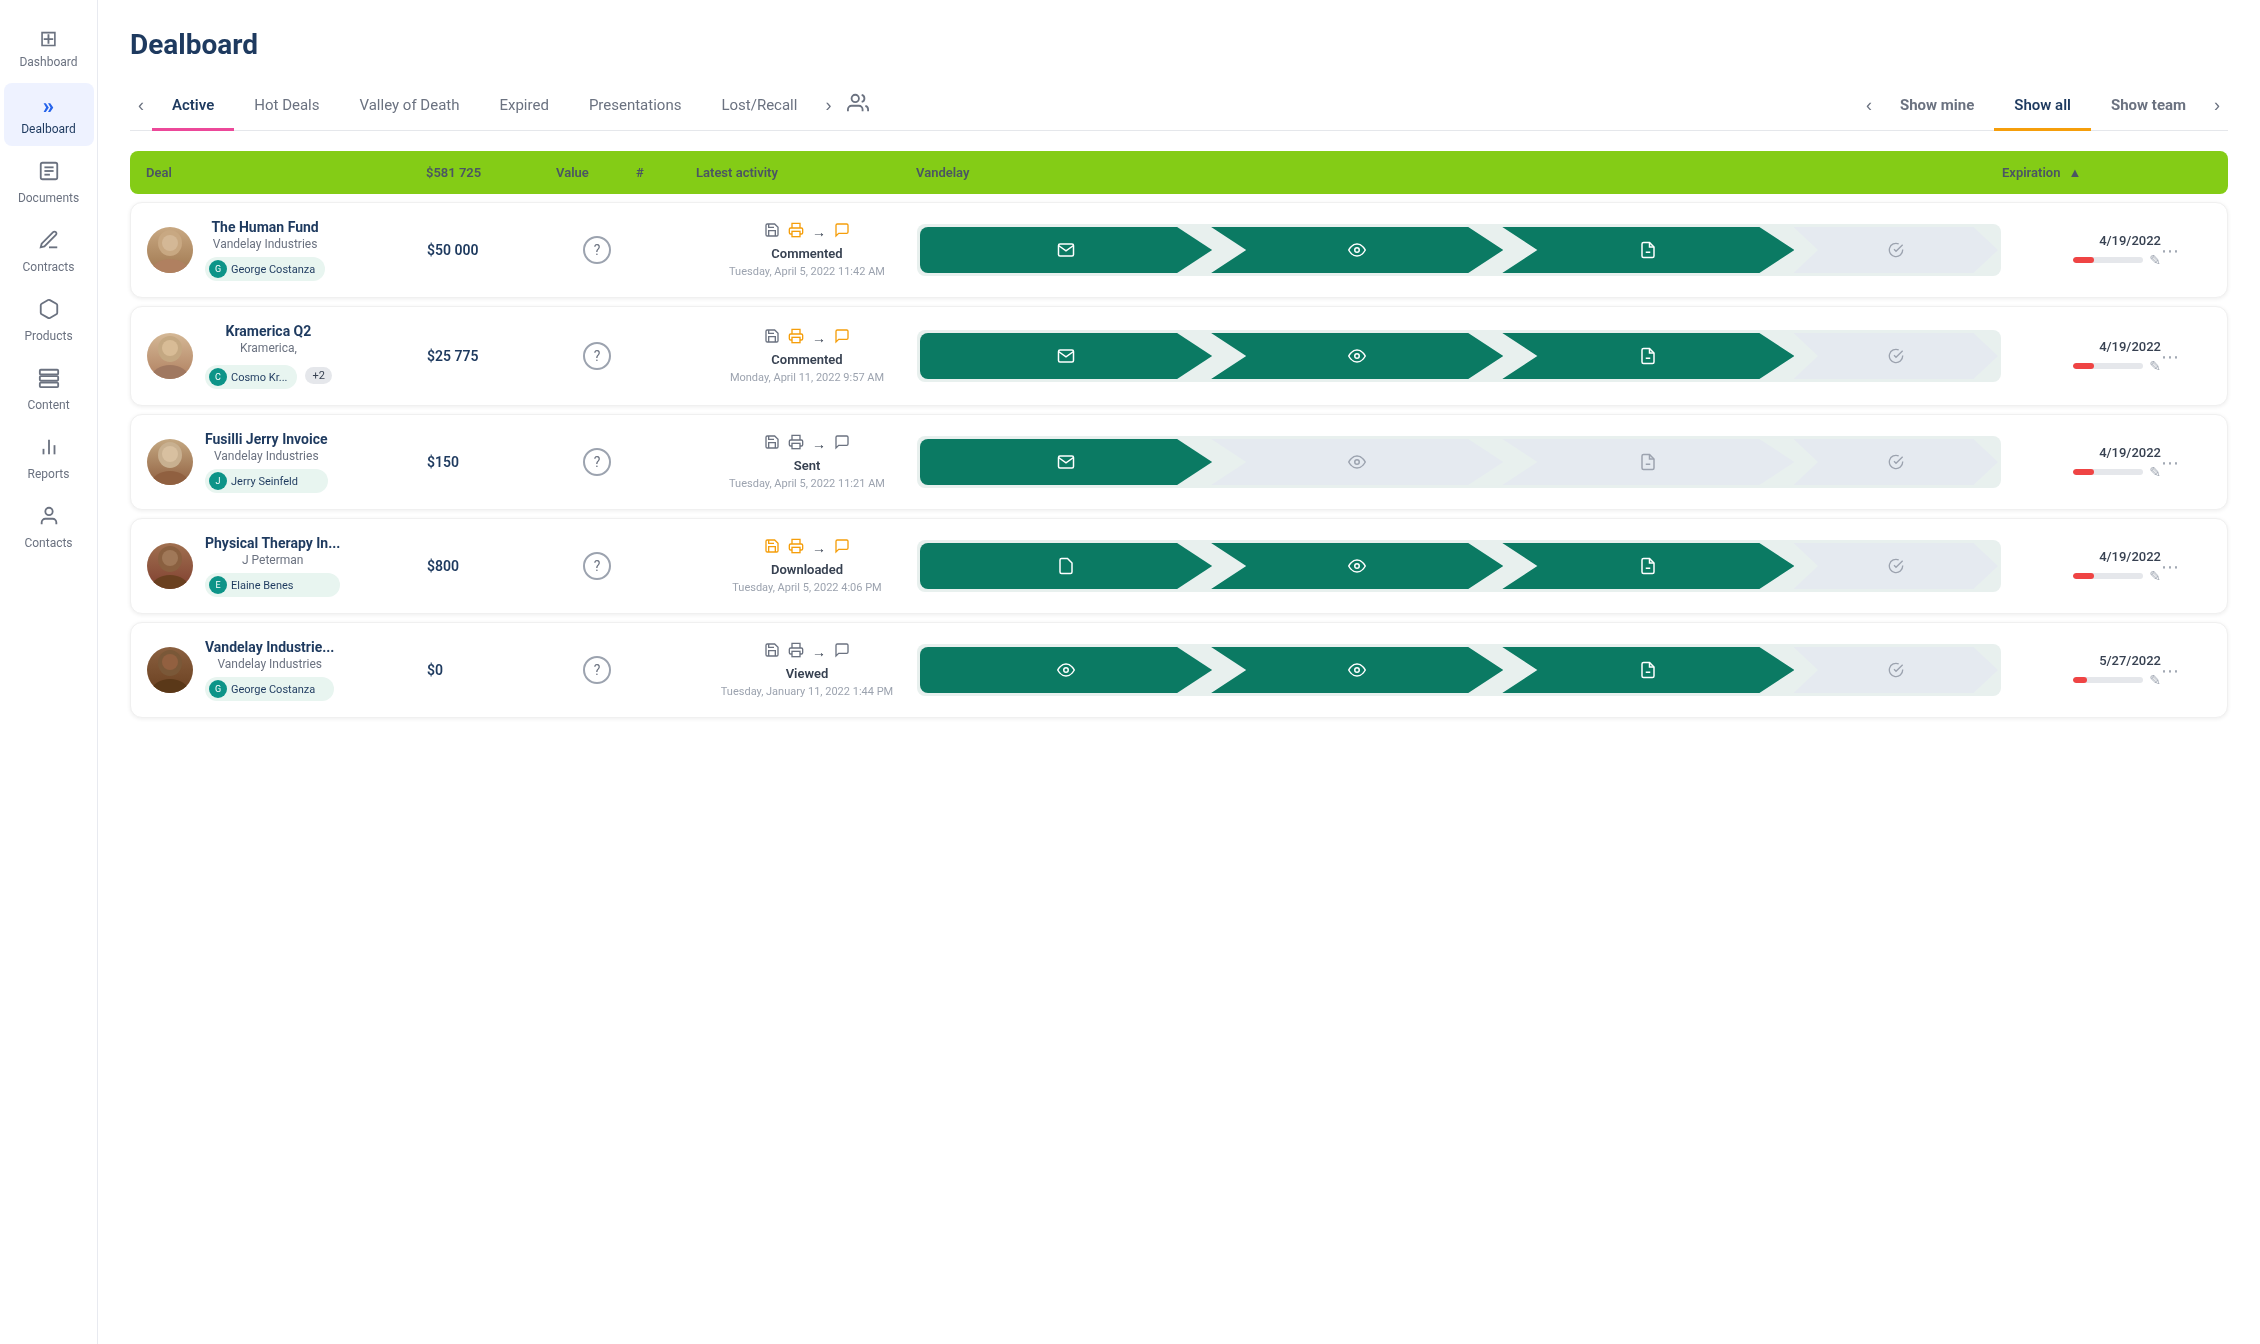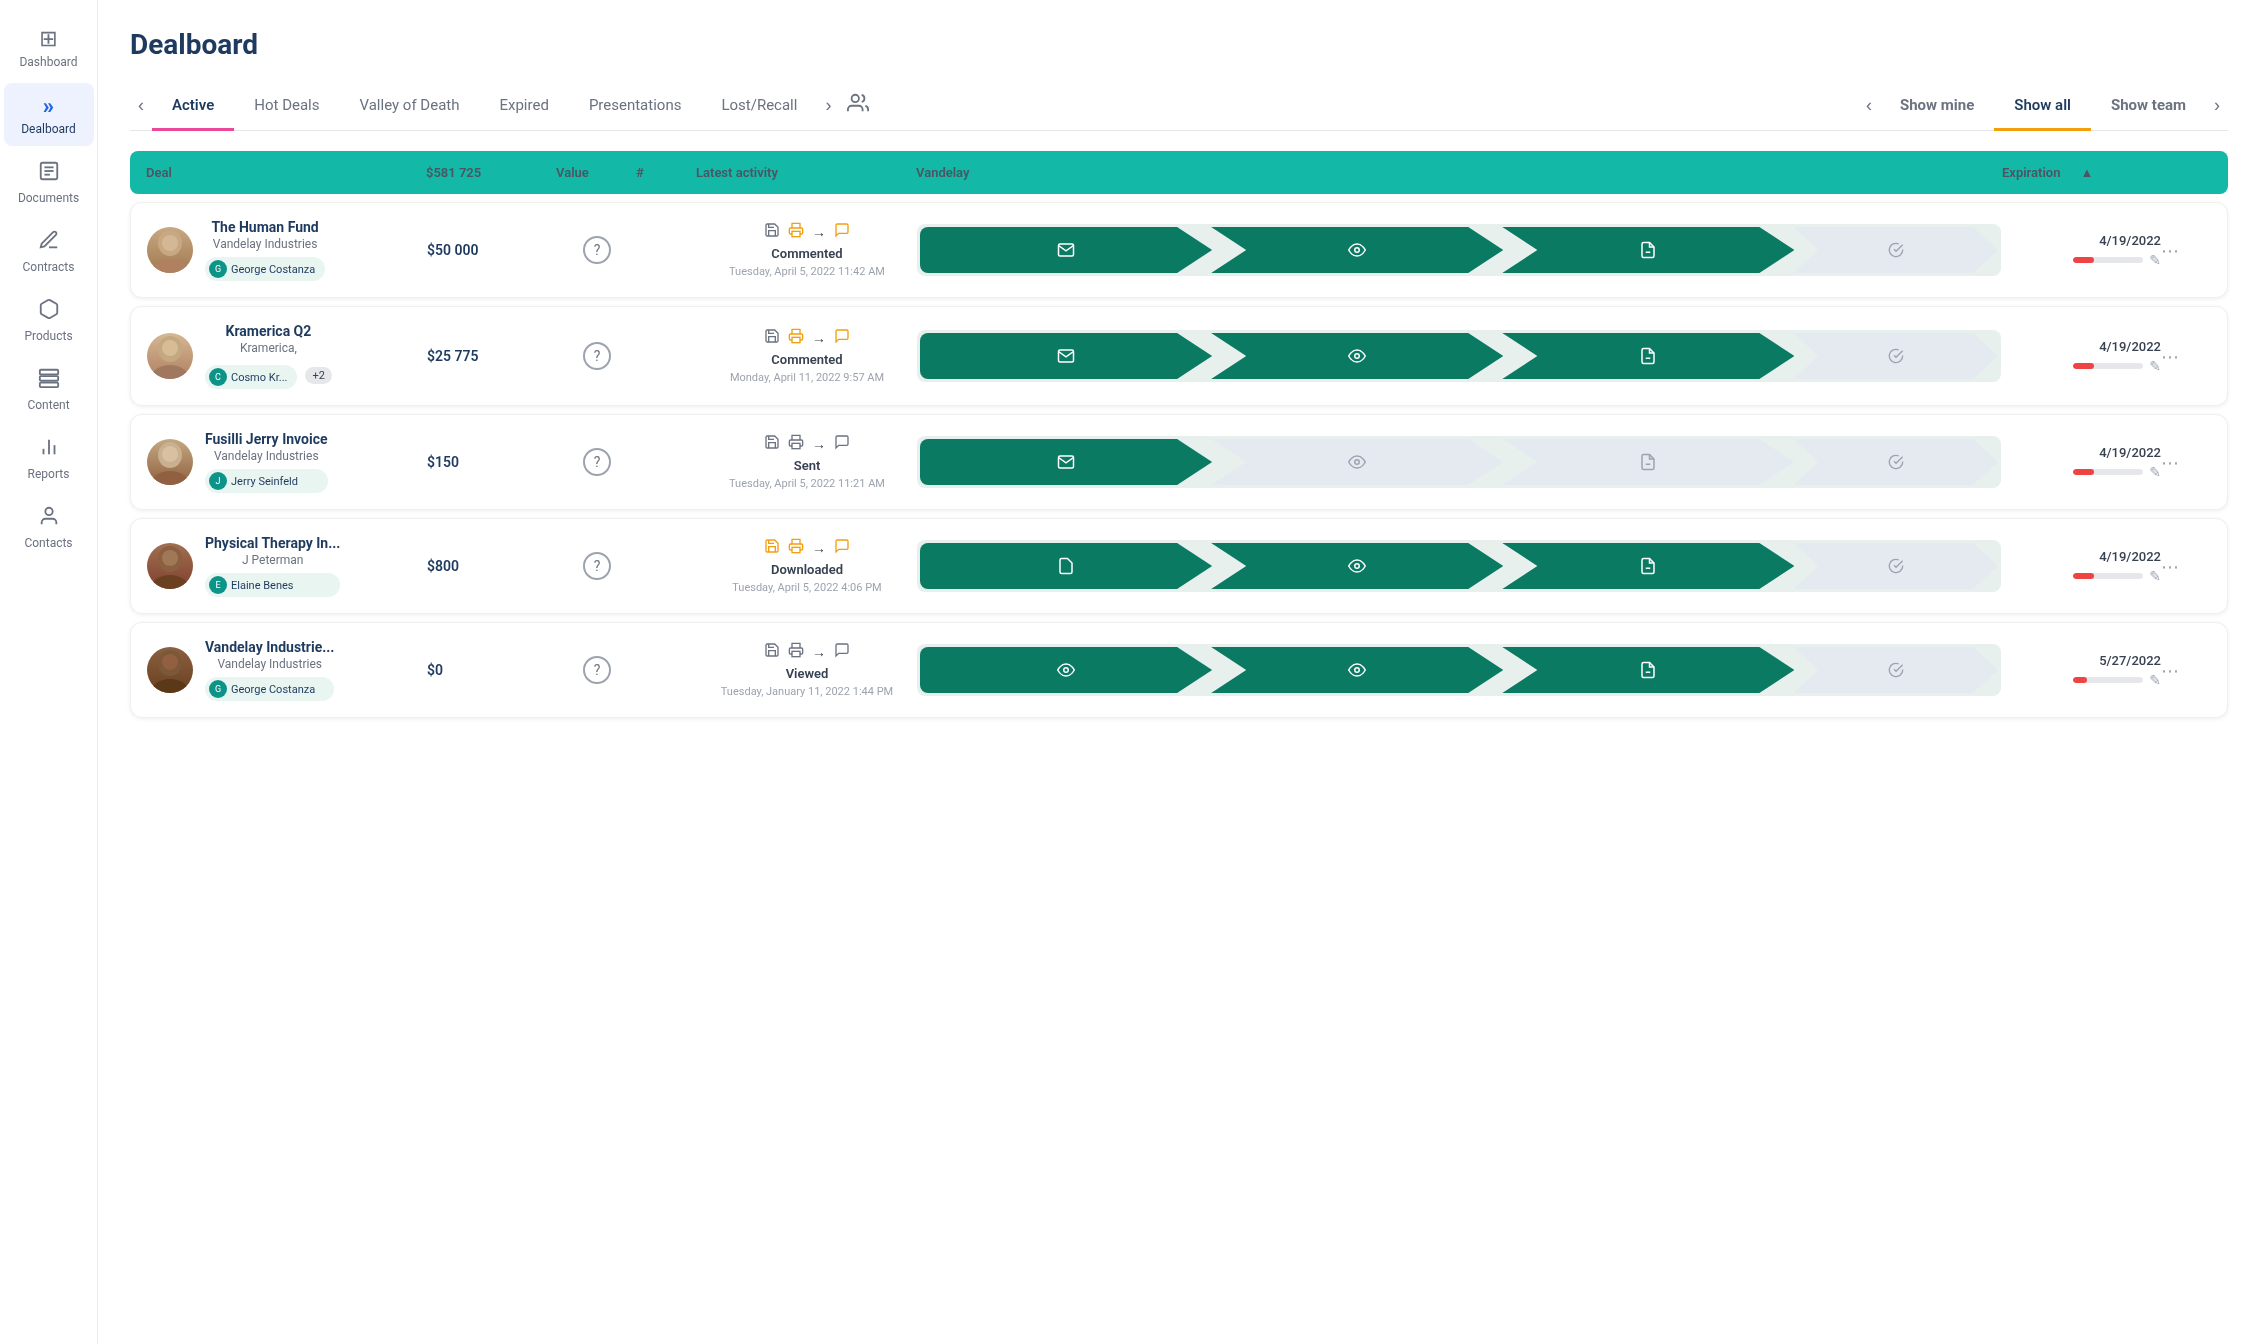--- a/index.html
+++ b/index.html
@@ -126,33 +126,33 @@
       flex: 1;
       overflow-y: auto;
       padding: 0 32px 32px 32px;
     }
 
     .table-header {
       display: grid;
       grid-template-columns: 280px 130px 80px 60px 220px 1fr 160px 50px;
       align-items: center;
       padding: 14px 16px;
-      background: #14b8a6;
+      background: #84cc16;
       border-radius: 8px;
       margin-top: 20px;
       margin-bottom: 8px;
       font-size: 13px;
       font-weight: 600;
       color: #4b5563;
     }
 
     .th-expiration {
       display: flex;
       align-items: center;
-      gap: 20px;
+      gap: 8px;
     }
 
     .deal-row {
       display: grid;
       grid-template-columns: 280px 130px 80px 60px 220px 1fr 160px 50px;
       align-items: center;
       padding: 16px 16px;
       background: #fff;
       border-radius: 12px;
       margin-bottom: 8px;

